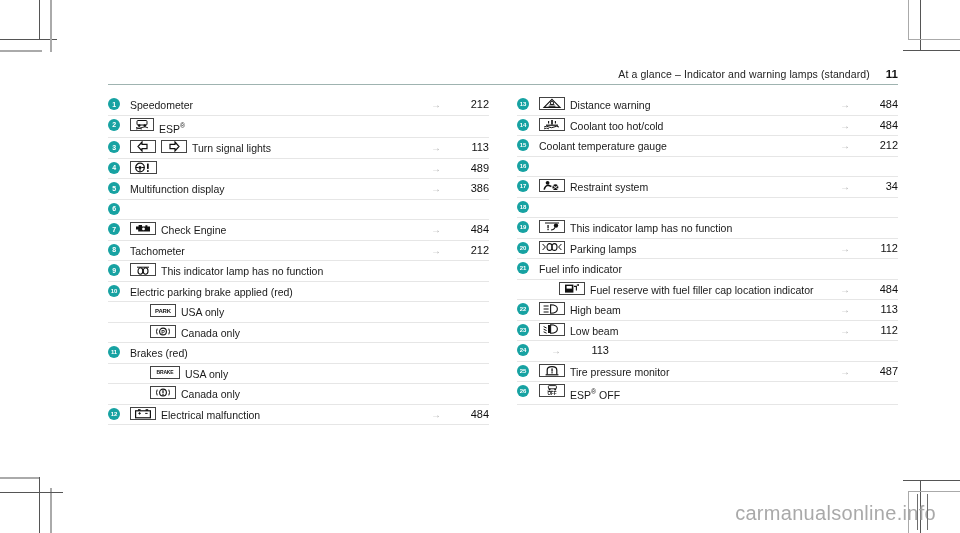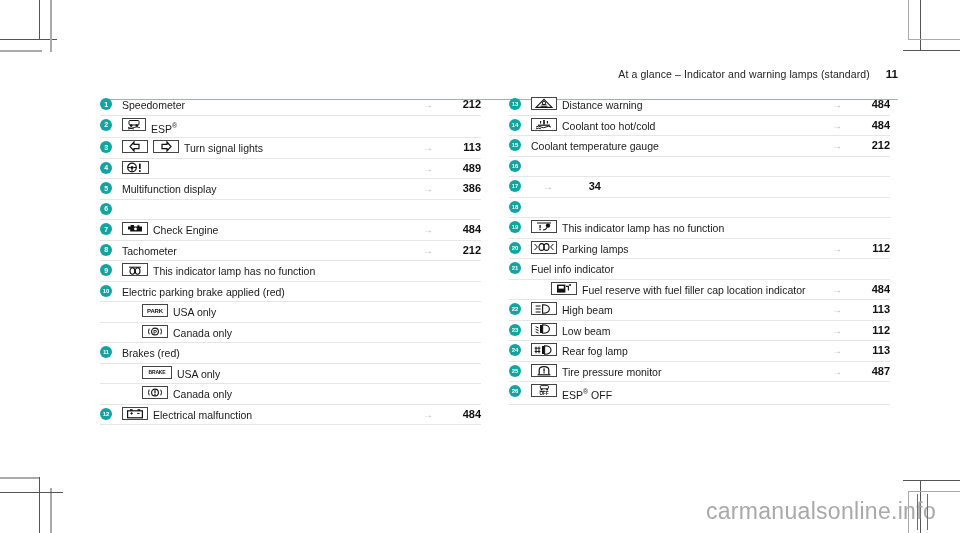--- a/index.html
+++ b/index.html
@@ -27,39 +27,39 @@
 
   
   .page-header {
     position: absolute;
     left: 108px;
     top: 68px;
     width: 790px;
     display: flex;
     justify-content: flex-end;
     align-items: baseline;
-    padding-bottom: 19px;
+    padding-bottom: 4px;
     border-bottom: 1px solid #9fb3b0;
   }
   .page-header .hdr-title {
     font-size: 10.5px;
     color: #232323;
     letter-spacing: 0.1px;
   }
   .page-header .hdr-pageno {
     font-size: 11.5px;
     font-weight: bold;
     color: #111;
     margin-left: 16px;
   }
 
   
   .columns {
     position: absolute;
-    left: 100px;
+    left: 108px;
     top: 95px;
     width: 790px;
     display: flex;
     gap: 28px;
   }
   .col {
     width: 381px;
   }
 
   
@@ -116,21 +116,21 @@
     flex: 0 0 34px;
     text-align: center;
     font-size: 10px;
     color: #b5b5b5;
     padding-top: 2px;
   }
   .num-cell {
     flex: 0 0 36px;
     text-align: right;
     font-size: 11px;
-    font-weight: bold;
+    font-weight: normal;
     color: #111;
     padding-top: 1px;
   }
 
   
   .lamp {
     display: inline-flex;
     align-items: center;
     justify-content: center;
     border: 1px solid #444;
@@ -153,21 +153,21 @@
   }
   .lamp .txt.tiny { font-size: 5px; }
 
   .sup { font-size: 7px; vertical-align: super; }
 
   
   .watermark {
     position: absolute;
     right: 24px;
     bottom: 8px;
-    font-size: 23px;
+    font-size: 20px;
     color: #a9a9a9;
     letter-spacing: 0.3px;
     font-family: "Liberation Sans", sans-serif;
     white-space: nowrap;
   }
   .wm-bar {
     position: absolute;
     width: 1px;
     background: #6d6d6d;
   }
@@ -480,20 +480,31 @@
         <div class="badge-cell">
           <span class="badge wide">16</span>
         </div>
         <div class="arrow-cell"></div>
         <div class="num-cell"></div>
       </div>
       <div class="row">
         <div class="badge-cell">
           <span class="badge wide">17</span>
         </div>
+        <div class="body-cell">
+          <span class="lamp" style="min-width: 26px;">
+            <svg width="20" height="11" viewBox="0 0 20 11">
+              <circle cx="5.6" cy="2.8" r="1.9" fill="#111"></circle>
+              <path d="M2.2 9.6 Q3 5.4 6.4 5.2 L9.4 6.4" stroke="#111" stroke-width="1.6" fill="none"></path>
+              <circle cx="13.4" cy="7.2" r="2.9" fill="#111"></circle>
+              <path d="M10.6 5.2 L16.4 9.4 M16.4 5.2 L10.6 9.4" stroke="#fff" stroke-width="0.8"></path>
+            </svg>
+          </span>
+          <span class="label">Restraint system</span>
+        </div>
         <div class="arrow-cell">→</div>
         <div class="num-cell">34</div>
       </div>
       <div class="row">
         <div class="badge-cell">
           <span class="badge wide">18</span>
         </div>
         <div class="arrow-cell"></div>
         <div class="num-cell"></div>
       </div>
@@ -590,31 +601,20 @@
           </span>
           <span class="label">Low beam</span>
         </div>
         <div class="arrow-cell">→</div>
         <div class="num-cell">112</div>
       </div>
       <div class="row">
         <div class="badge-cell">
           <span class="badge wide">24</span>
         </div>
-        <div class="body-cell">
-          <span class="lamp" style="min-width: 26px;">
-            <svg width="20" height="10" viewBox="0 0 20 10">
-              <path d="M10.6 0.8 L10.6 9.2 Q17 9.2 17 5 Q17 0.8 10.6 0.8 Z" fill="none" stroke="#111" stroke-width="1.1"></path>
-              <rect x="8" y="1" width="2" height="8" fill="#111"></rect>
-              <path d="M2 1.6 L2 8.4 M5 1.6 L5 8.4" stroke="#111" stroke-width="1"></path>
-              <path d="M0.6 3.2 L6.4 3.2 M0.6 6.4 L6.4 6.4" stroke="#111" stroke-width="1"></path>
-            </svg>
-          </span>
-          <span class="label">Rear fog lamp</span>
-        </div>
         <div class="arrow-cell">→</div>
         <div class="num-cell">113</div>
       </div>
       <div class="row">
         <div class="badge-cell">
           <span class="badge wide">25</span>
         </div>
         <div class="body-cell">
           <span class="lamp" style="min-width: 26px;">
             <svg width="16" height="11" viewBox="0 0 16 11">

